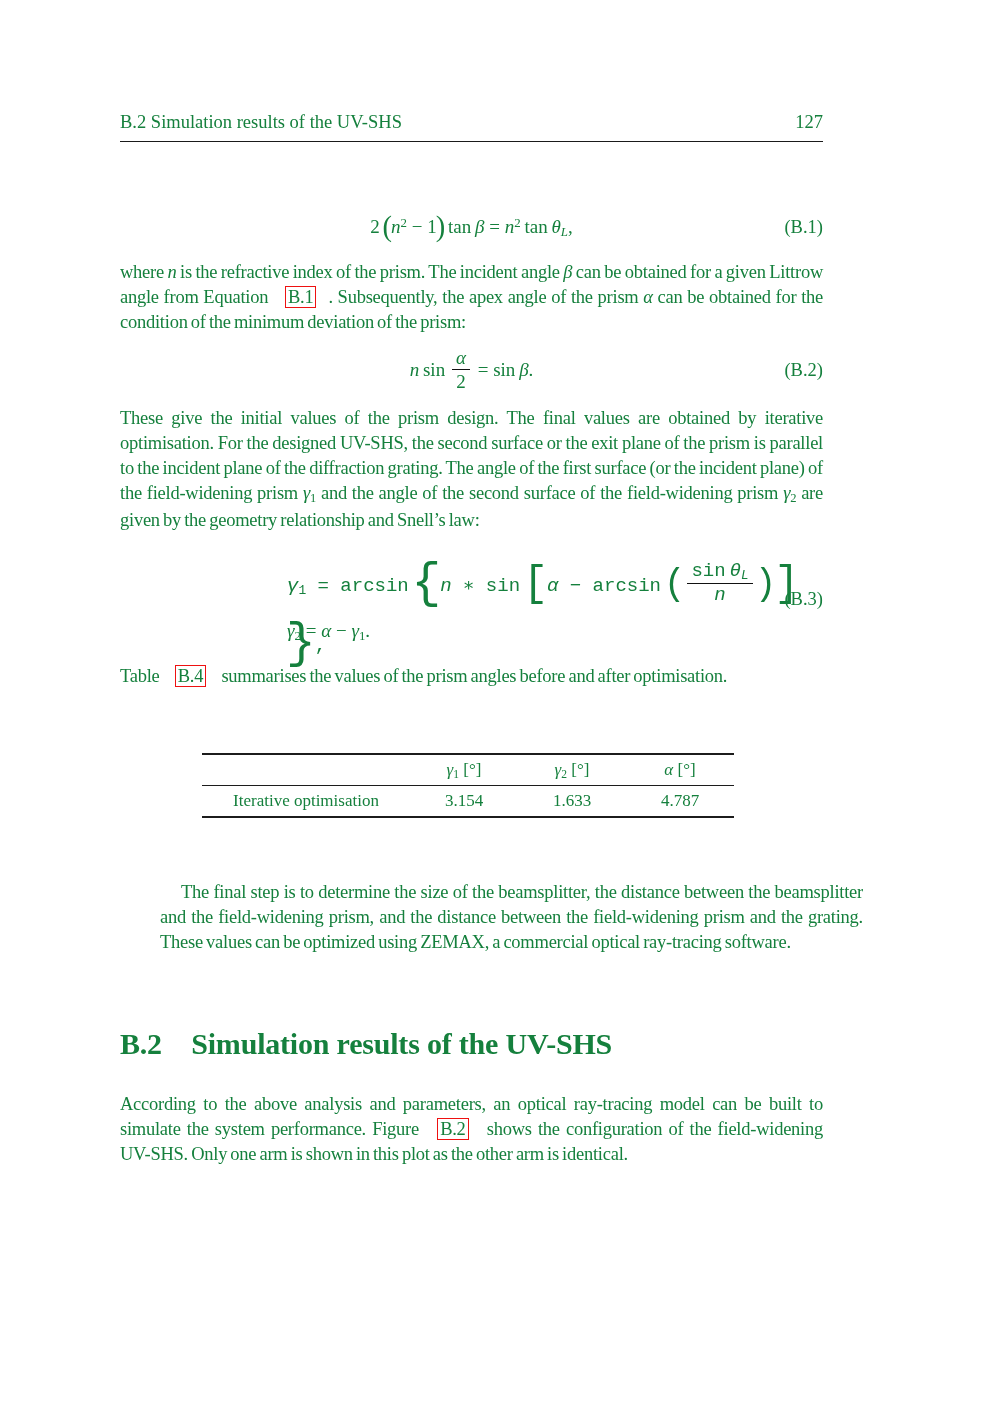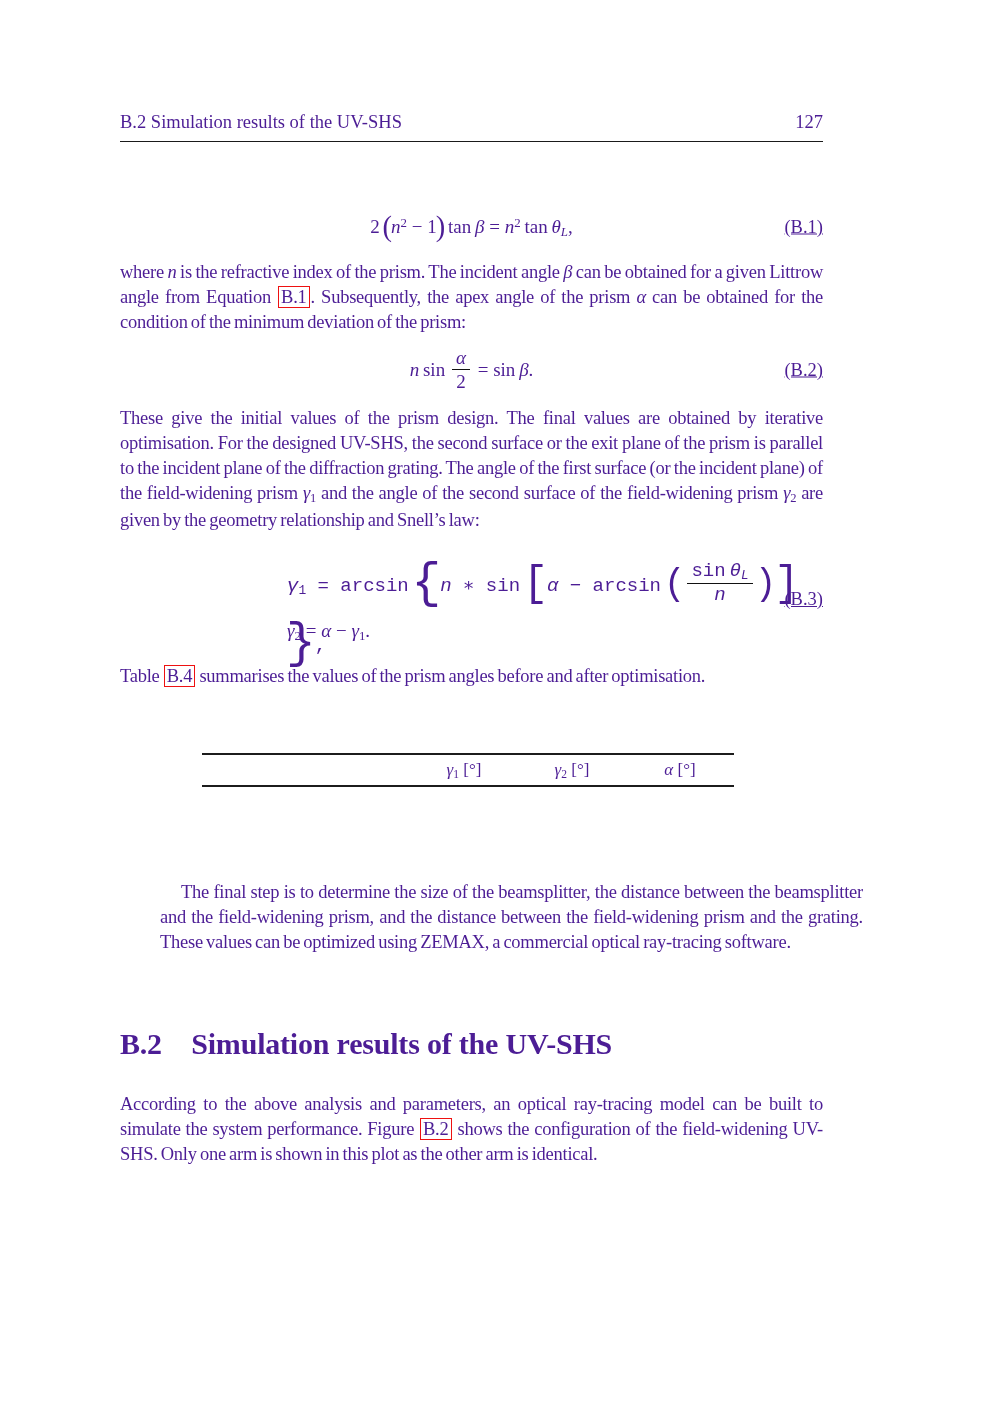--- a/index.html
+++ b/index.html
@@ -1,47 +1,47 @@
 <!DOCTYPE html>
 <html><head>
 <meta charset="utf-8">
 <style>
   html,body{margin:0;padding:0;background:#ffffff;}
   .page{position:relative;width:1000px;height:1414px;background:#ffffff;overflow:hidden;
-        font-family:"Liberation Serif","DejaVu Serif",serif;color:#4c1d95;}
+        font-family:"Liberation Serif","DejaVu Serif",serif;color:#15803d;}
   .abs{position:absolute;left:120px;width:703px;}
 
   
   .hdr{top:111px;display:flex;justify-content:space-between;align-items:baseline;
        font-size:18.5px;line-height:23px;border-bottom:1.5px solid #1a1a1a;padding-bottom:7px;}
 
   
   .para{font-size:18.5px;line-height:25px;text-align:justify;
         letter-spacing:-0.25px;word-spacing:-1.2px;}
   .indent{text-indent:21px;margin-left:40px;}
 
   
   .eqrow{font-size:19px;}
   .eqmath{text-align:center;}
-  .eqlabel{position:absolute;right:0;top:50%;transform:translateY(-50%);font-size:18.5px;text-decoration:underline;}
+  .eqlabel{position:absolute;right:0;top:50%;transform:translateY(-50%);font-size:18.5px;}
   .eq3label{position:absolute;right:0;top:32px;transform:none;}
   .eq3line1{line-height:58px;height:58px;padding-left:167px;font-family:Liberation Mono, monospace;}
   .eq3line2{line-height:28px;height:28px;margin-top:2px;padding-left:167px;}
 
   .i{font-style:italic;}
   .sup{font-size:0.68em;position:relative;top:-0.5em;}
   .sub{font-size:0.68em;position:relative;top:0.24em;}
   .subi{font-size:0.68em;position:relative;top:0.24em;font-style:italic;}
   .big{display:inline-block;vertical-align:middle;line-height:1;margin:0 -1px;
        position:relative;top:-1px;}
   .frac{display:inline-block;vertical-align:middle;text-align:center;margin:0 3px;
         position:relative;top:-2px;}
   .fnum{display:block;padding:0 4px 1px;border-bottom:1.4px solid #111;line-height:1.12;}
   .fden{display:block;padding:1px 4px 0;line-height:1.12;}
-  .link{border:1.6px solid #ee1111;padding:0 2px;margin:0 1px;}
+  .link{border:1.6px solid #ee1111;padding:0 2px;margin:0 12px;}
 
   
   .caption{top:712px;text-align:center;font-size:18.5px;letter-spacing:-0.25px;}
   .tbl{position:absolute;left:202px;top:753px;width:532px;border-collapse:collapse;
        font-size:17px;border-top:2px solid #1c1c1c;border-bottom:2px solid #1c1c1c;}
   .tbl thead tr{border-bottom:1.8px solid #1c1c1c;}
   .tbl th,.tbl td{font-weight:normal;text-align:center;padding:1px 0;height:28px;}
 
   
   .sechead{top:1027px;font-size:30px;font-weight:bold;letter-spacing:-0.2px;}
@@ -91,20 +91,26 @@
     </colgroup>
     <thead>
       <tr>
         <th></th>
         <th><span class="i">γ</span><span class="sub">1</span> [°]</th>
         <th><span class="i">γ</span><span class="sub">2</span> [°]</th>
         <th><span class="i">α</span> [°]</th>
       </tr>
     </thead>
     <tbody>
+      <tr>
+        <td>Iterative optimisation</td>
+        <td>3.154</td>
+        <td>1.633</td>
+        <td>4.787</td>
+      </tr>
     </tbody>
   </table>
 
   <div class="abs para indent" style="top:880px">The final step is to determine the size of the beamsplitter, the distance between the beamsplitter and the field-widening prism, and the distance between the field-widening prism and the grating.  These values can be optimized using ZEMAX, a commercial optical ray-tracing software.</div>
 
   <div class="abs sechead">
     <span class="secnum">B.2</span>
     <span class="sectitle">Simulation results of the UV-SHS</span>
   </div>
 

